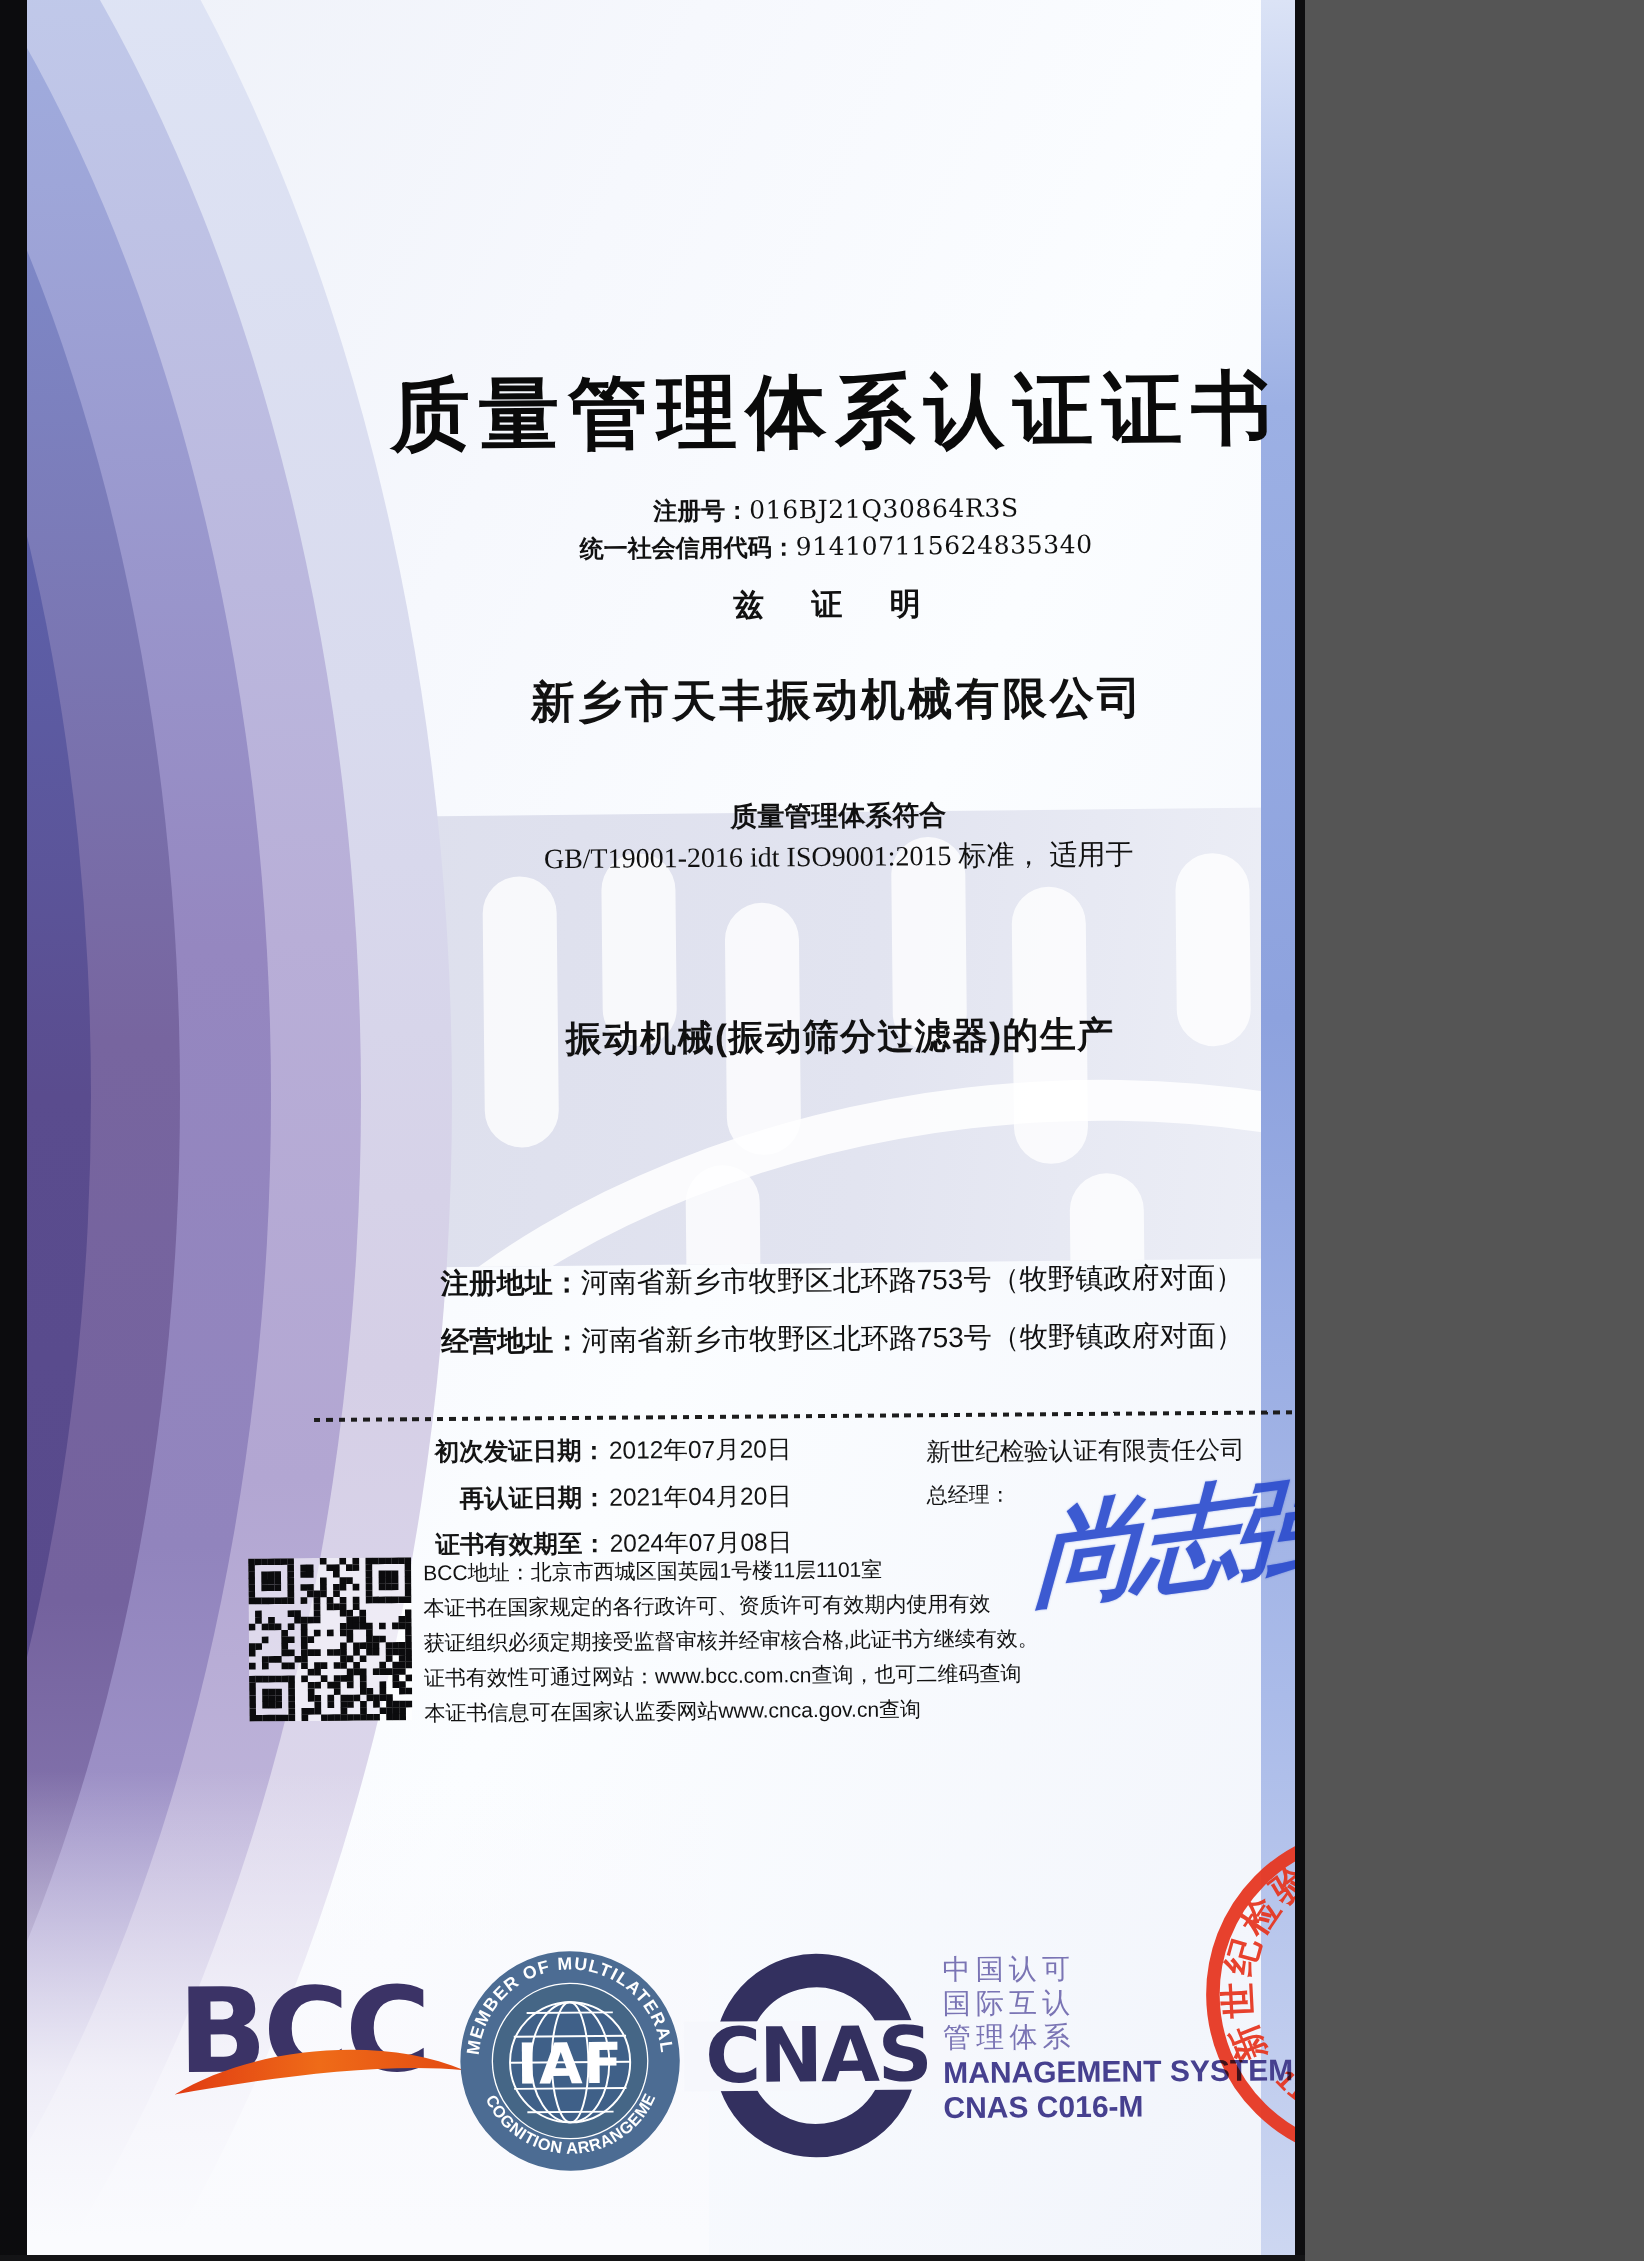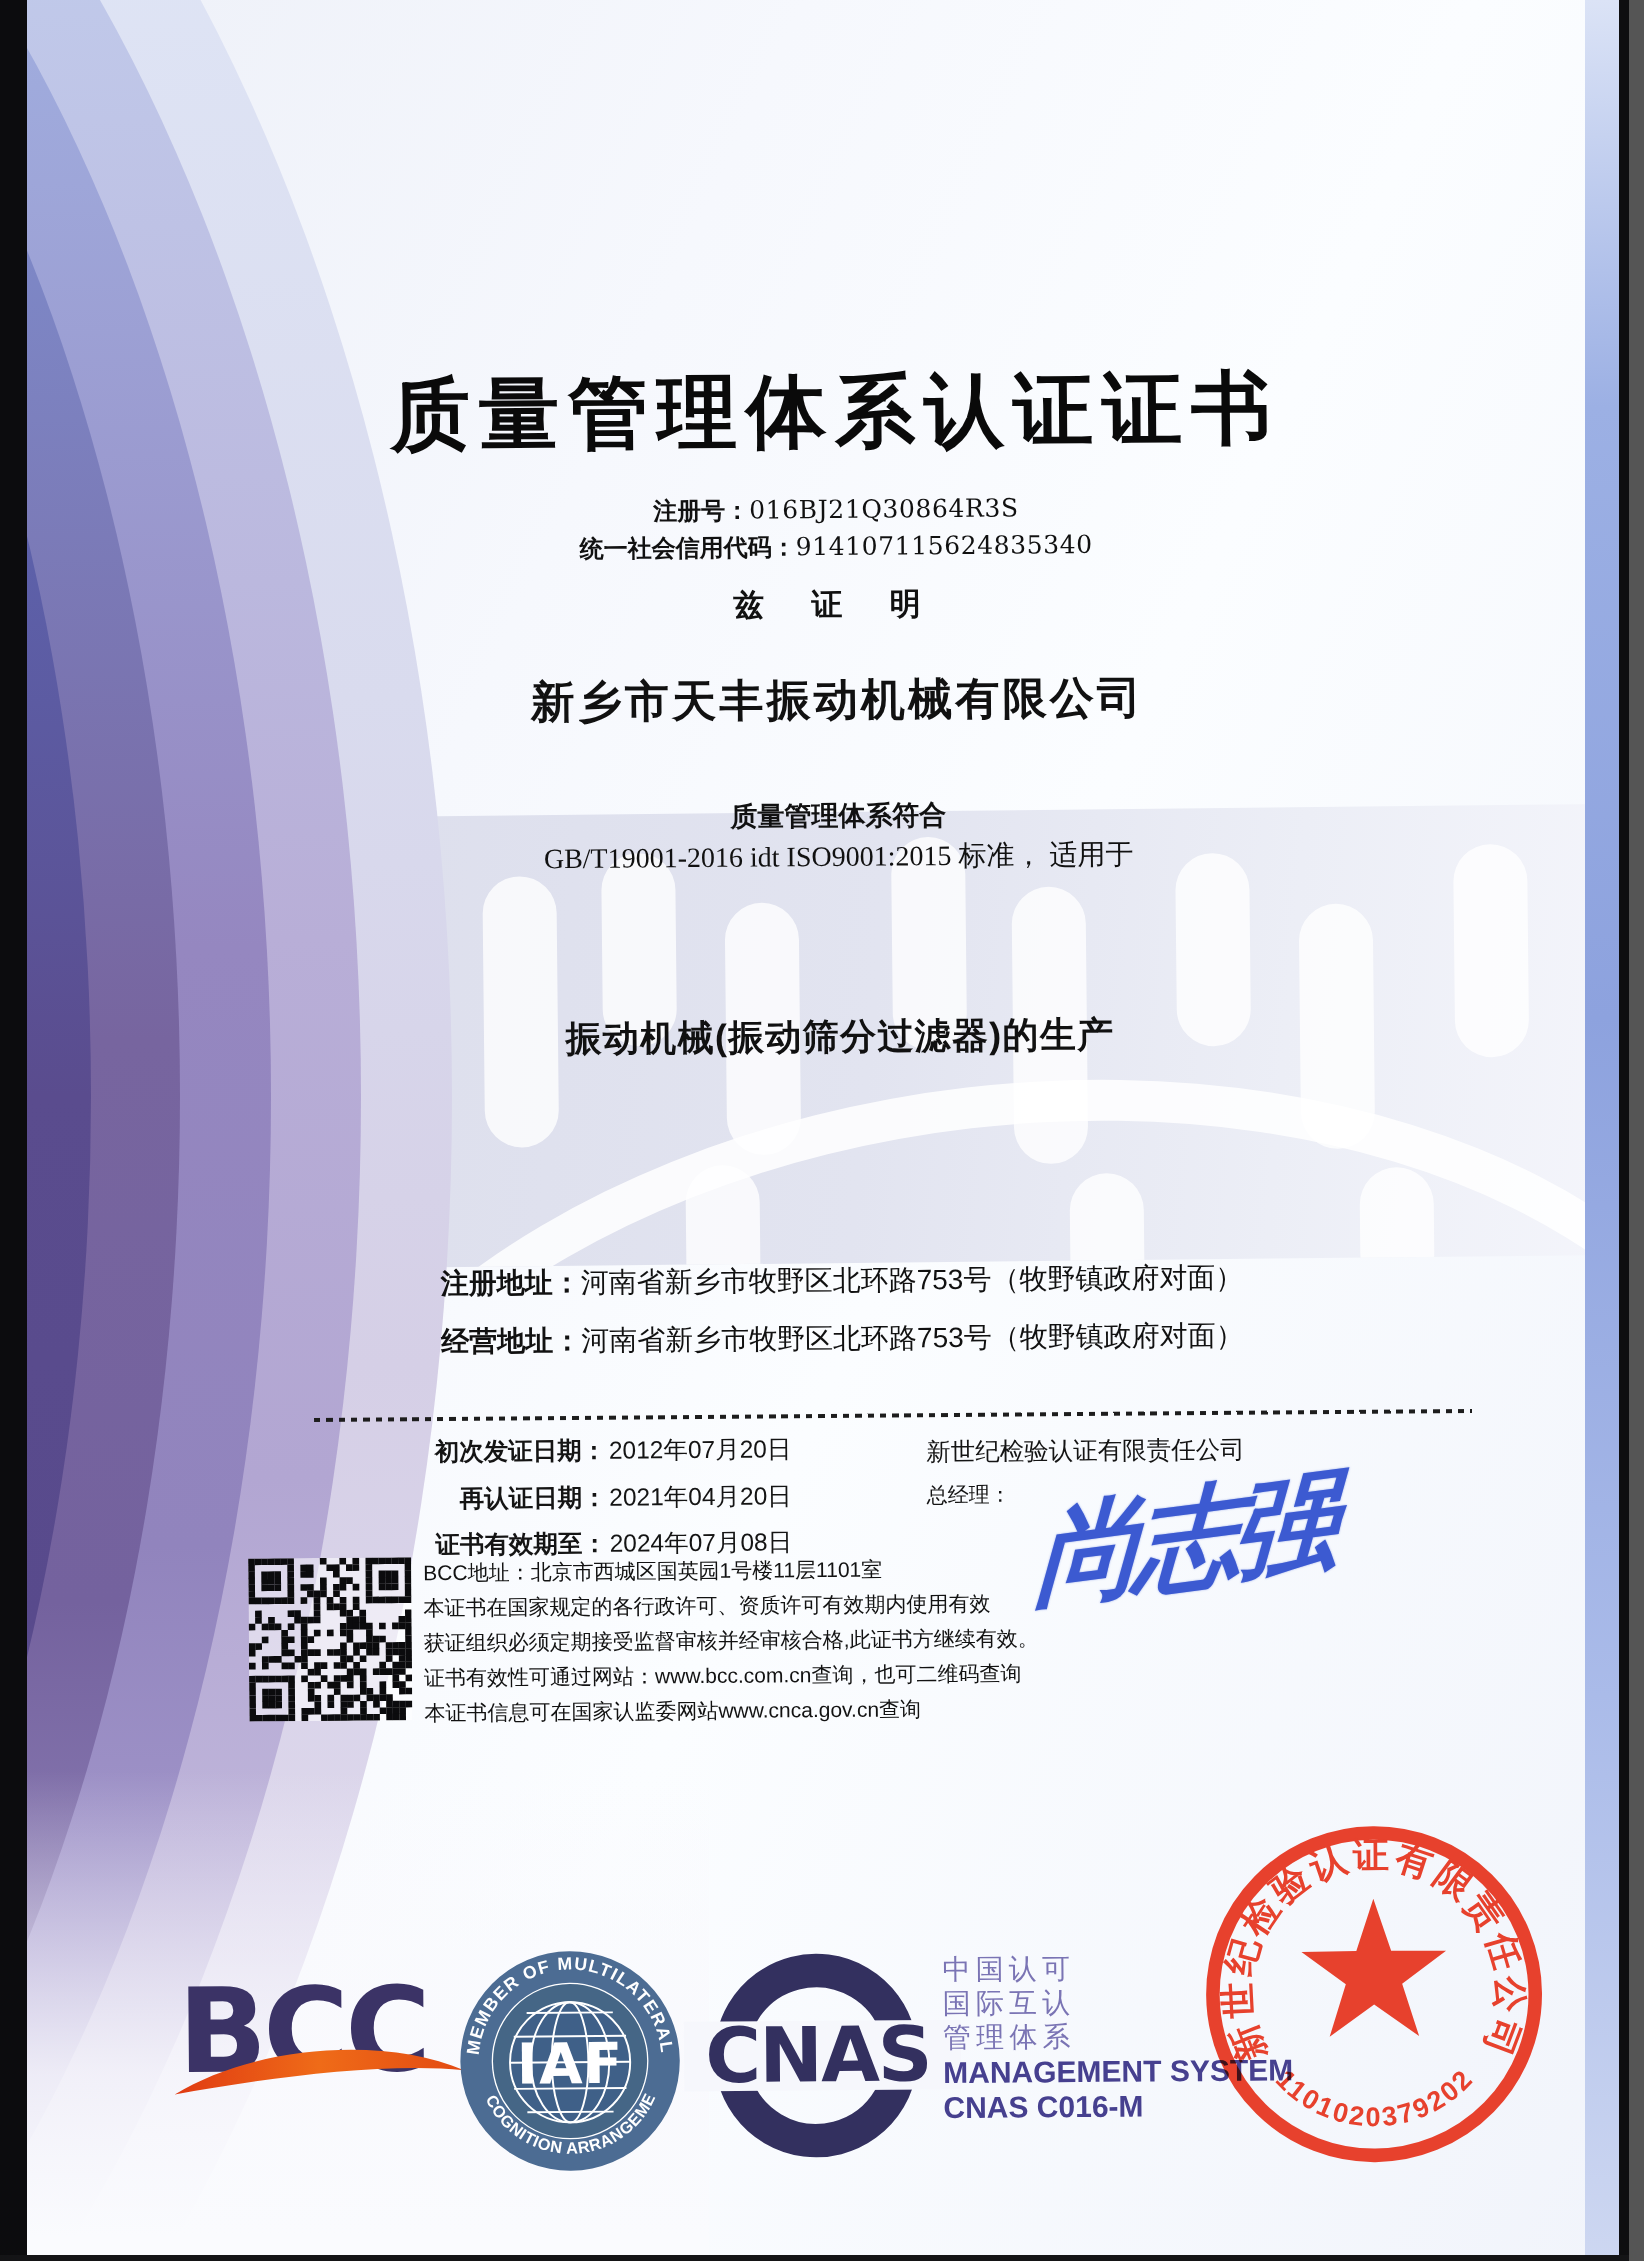--- a/index.html
+++ b/index.html
@@ -1,16 +1,16 @@
 <!DOCTYPE html>
 <html style="font-size:10.3px"><head>
 <meta charset="utf-8">
 <style>
   html,body{margin:0;padding:0;background:#555;}
-  #page{position:relative;width:1629px;height:2261px;overflow:hidden;
+  #page{position:relative;width:1305px;height:2261px;overflow:hidden;
         background:linear-gradient(115deg,#edf0f8 0%,#f6f8fd 30%,#fbfdff 55%,#f1f4fb 100%);
         font-family:"Liberation Sans",sans-serif;}
   .abs{position:absolute;}
 
   
   #edge-left{left:0;top:0;width:27px;height:2261px;background:#0c0c0e;z-index:40;}
   #edge-right{right:0;top:0;width:10.3px;height:2261px;background:#0e0e10;z-index:40;}
   #edge-bottom{left:0;bottom:0;width:1645px;height:5.8px;background:#141416;z-index:41;}
   #right-strip{right:10.3px;top:0;width:34px;height:2261px;z-index:5;
      background:linear-gradient(to bottom,#dbe3f6 0%,#9cb0e4 18%,#8da2de 45%,#aabbe9 75%,#cdd7f1 100%);}

